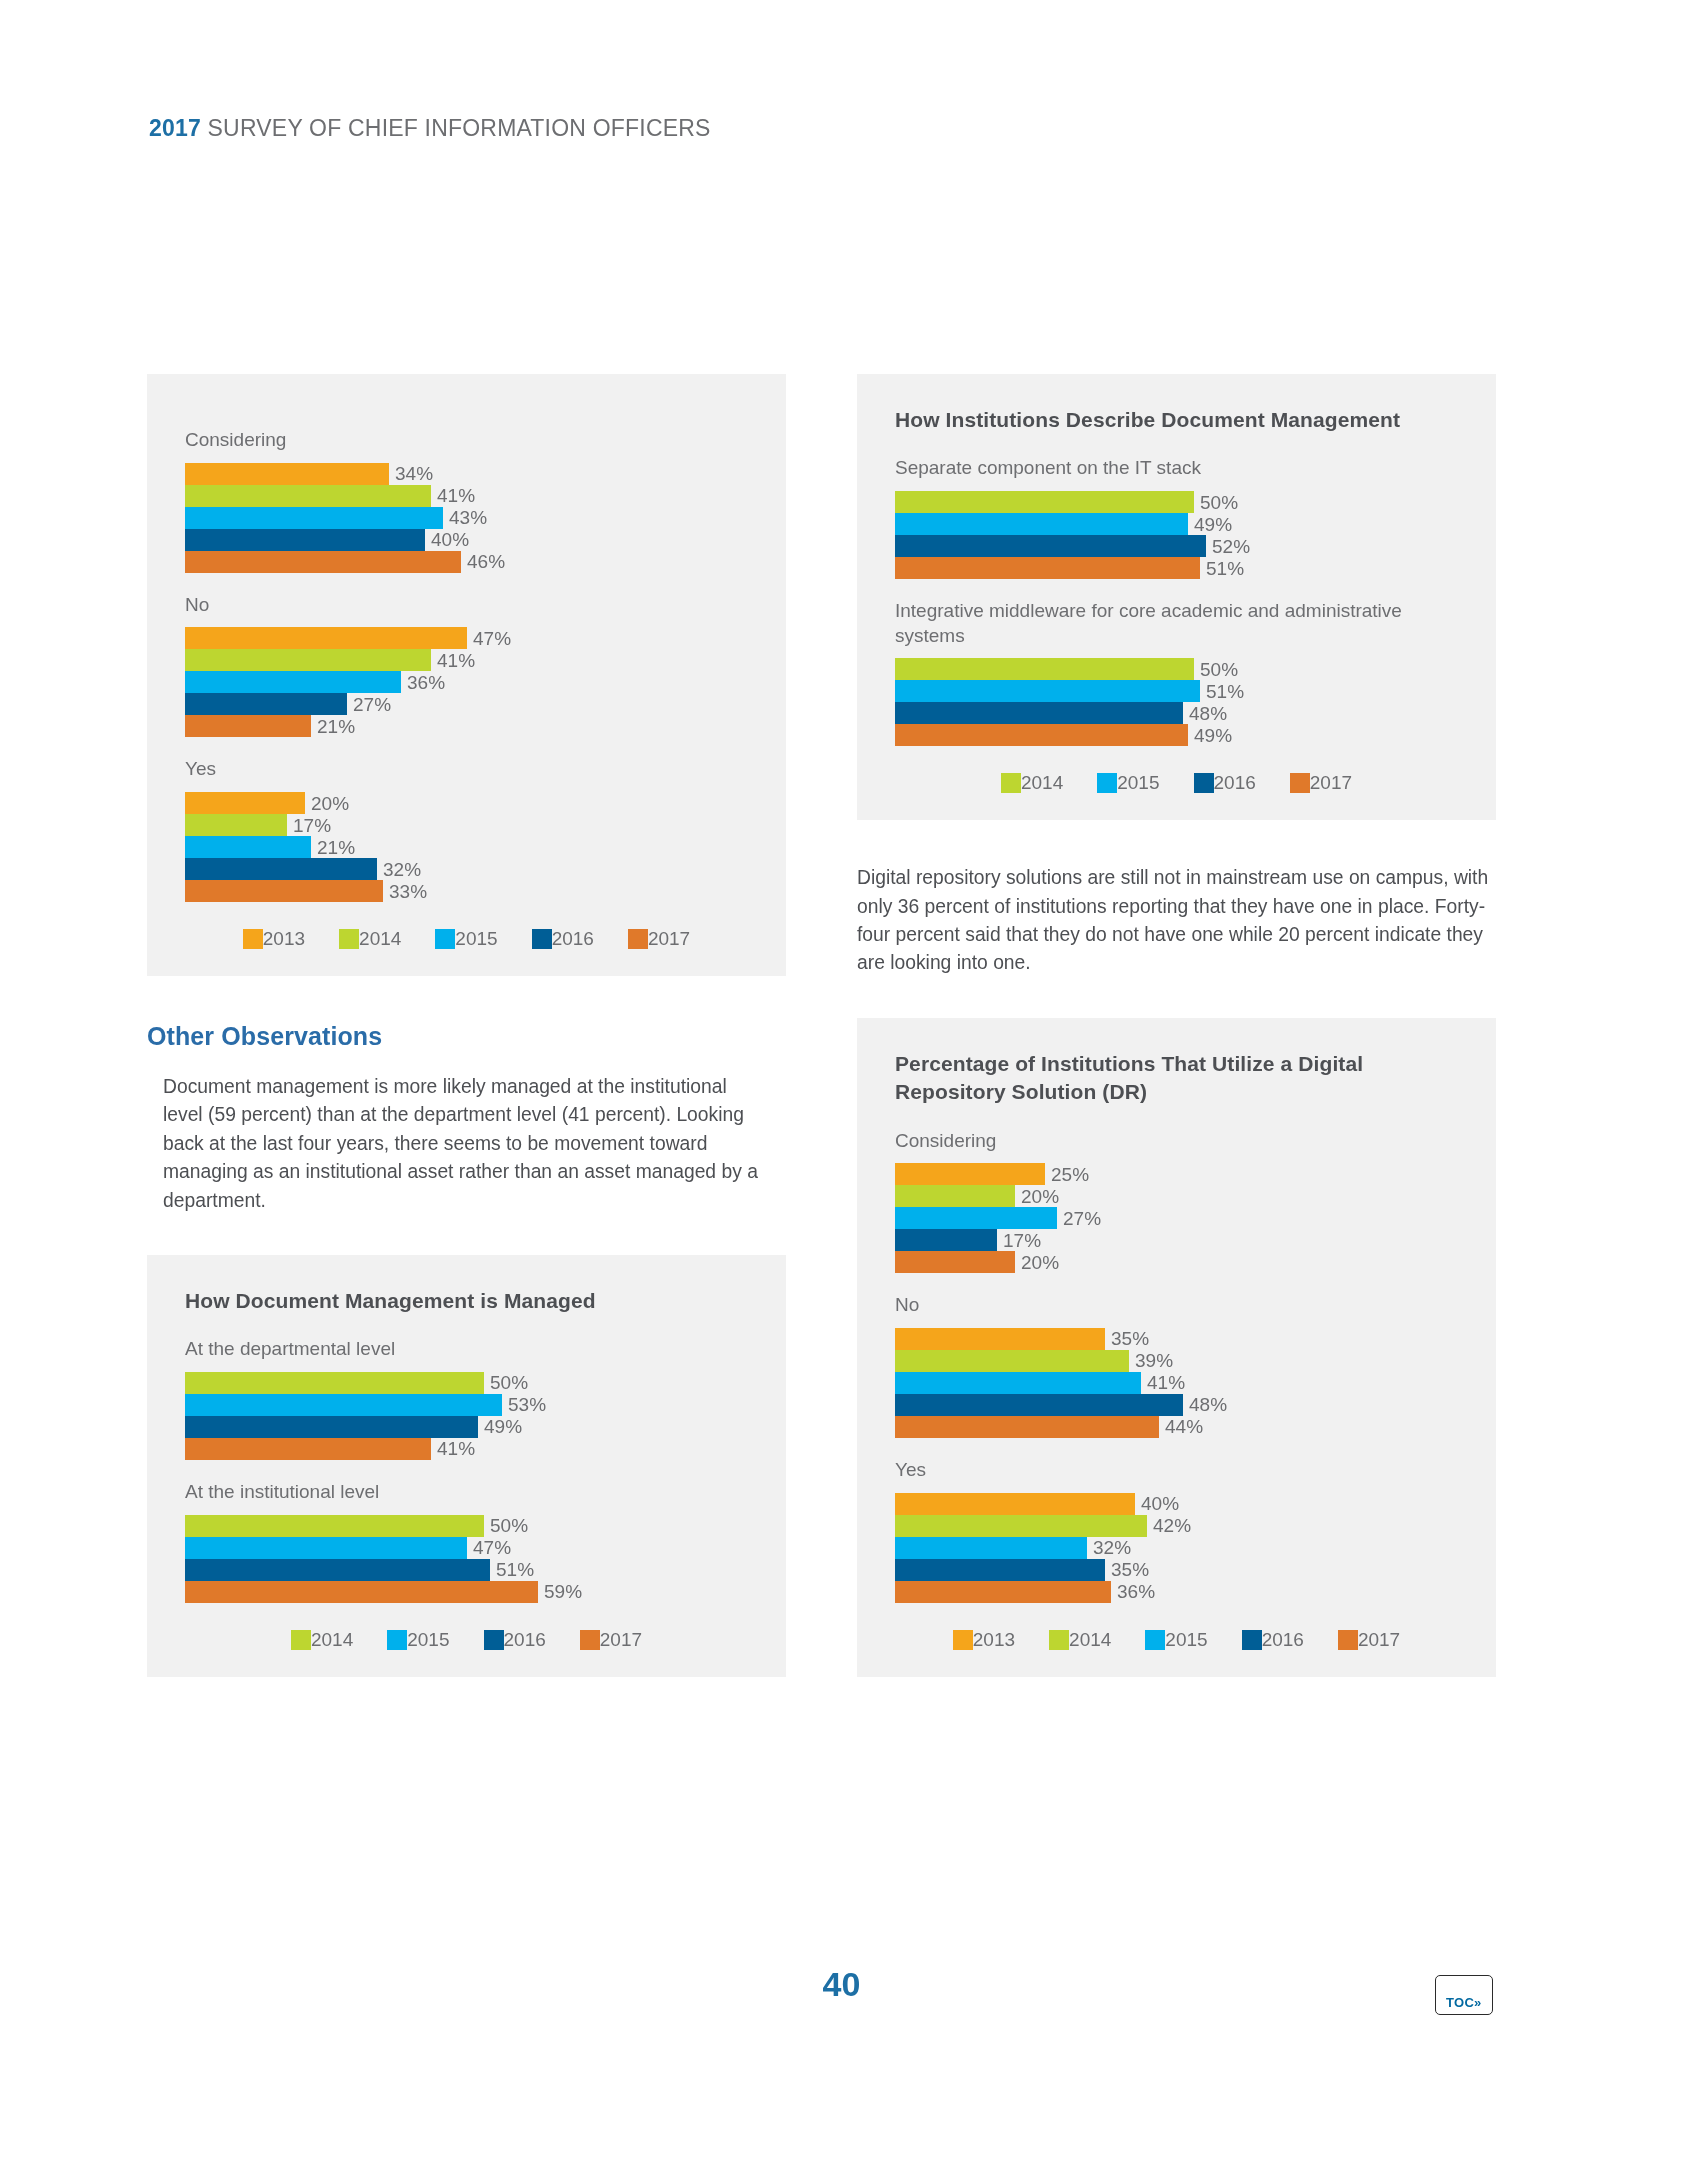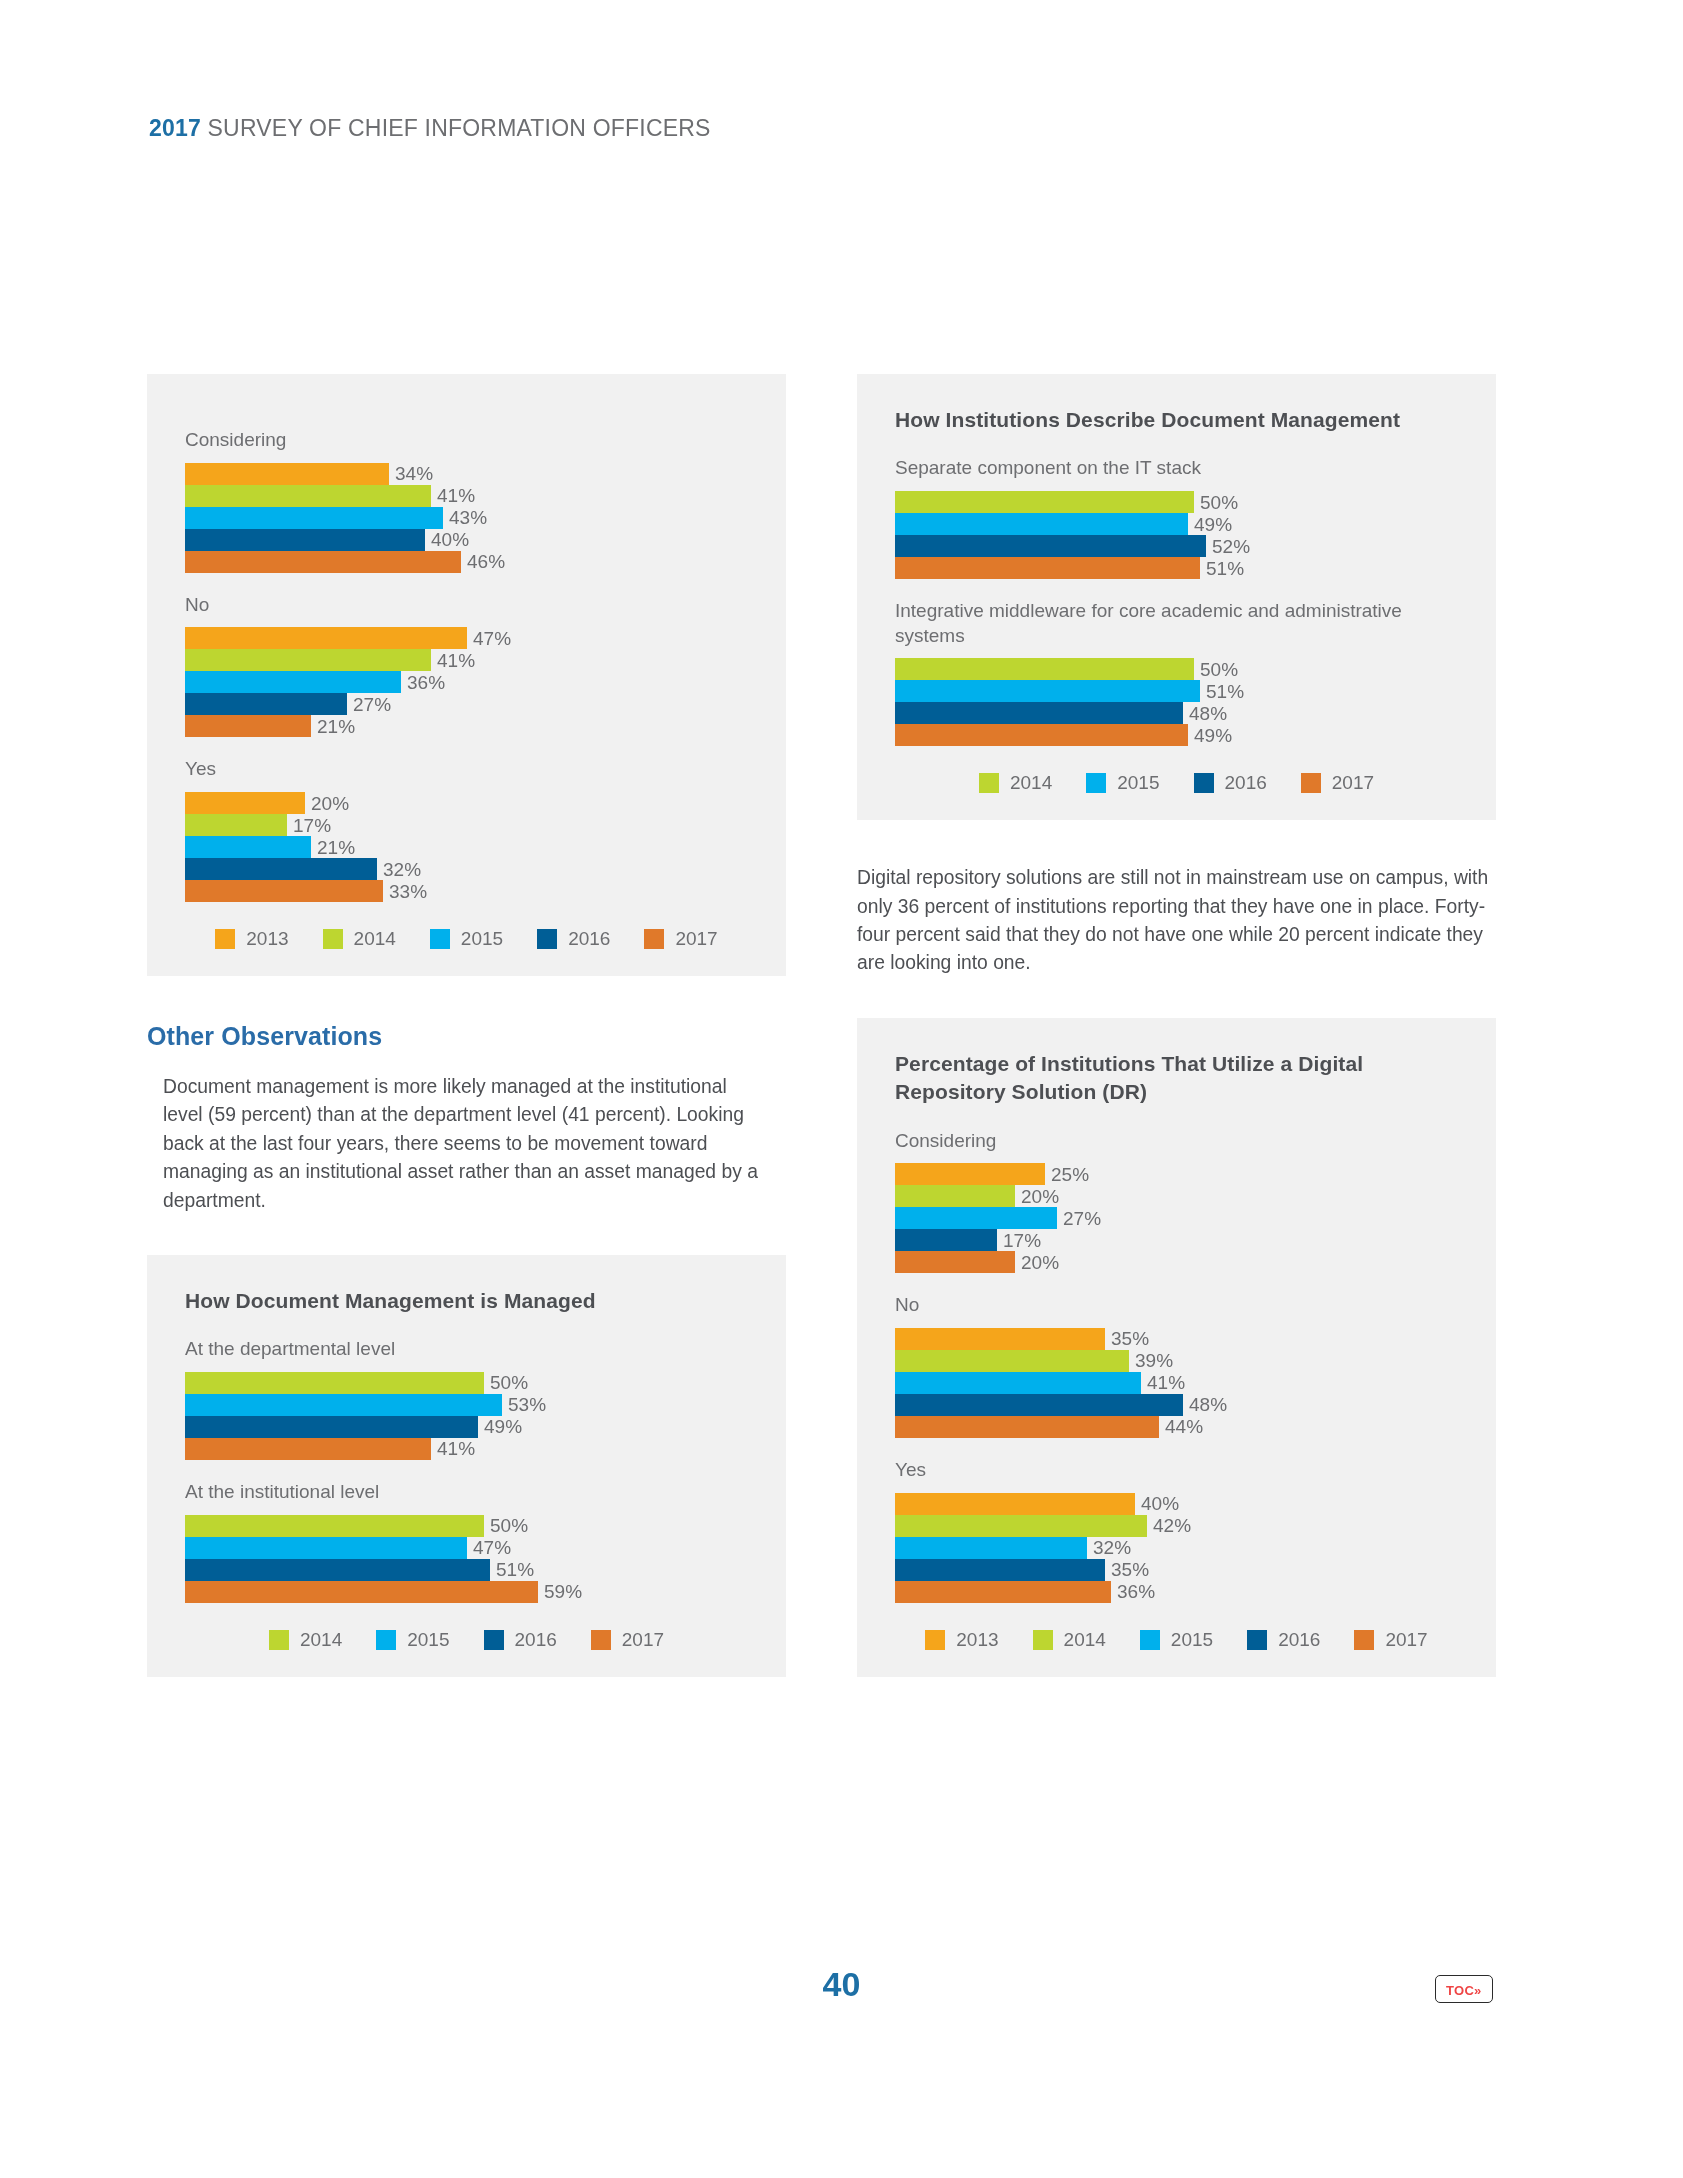--- a/index.html
+++ b/index.html
@@ -99,21 +99,20 @@
   .legend {
     display: flex;
     justify-content: center;
     align-items: center;
     gap: 34px;
     margin-top: 26px;
   }
   .legend-item {
     display: flex;
     align-items: center;
-    gap: 11px;
   }
   .legend-swatch {
     width: 20px;
     height: 20px;
     display: block;
   }
   .legend-label {
     font-size: 19px;
     color: #6d6e71;
   }
@@ -150,24 +149,24 @@
     font-weight: 700;
     color: #1d6fa5;
   }
   .toc-button {
     position: absolute;
     left: 1435px;
     top: 1975px;
     border: 1.6px solid #2b2b2b;
     border-radius: 5px;
     background: #ffffff;
-    padding: 8px 10px 5px 10px;
+    padding: 20px 10px 5px 10px;
     font-size: 13px;
     font-weight: 700;
-    color: #ef4444;
+    color: #0369a1;
     letter-spacing: 0.3px;
     line-height: 1;
   }
 </style>
 </head>
 <body>
 
 <div class="page-header">
   <span class="yr">2017</span>
   <span class="ttl">SURVEY OF CHIEF INFORMATION OFFICERS</span>

